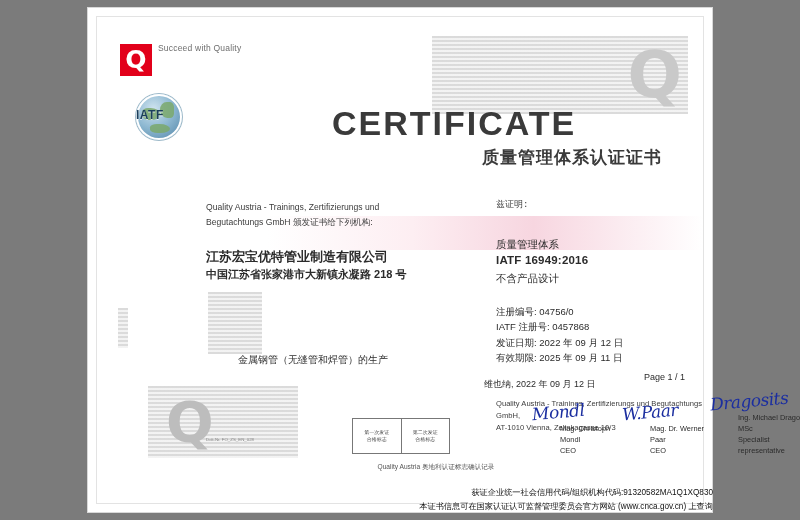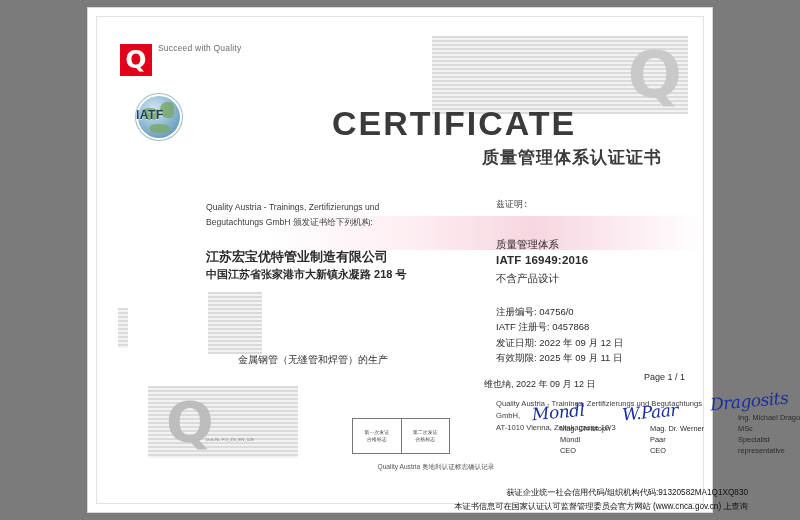--- a/index.html
+++ b/index.html
@@ -155,21 +155,21 @@
     position:absolute;left:248px;bottom:40px;width:200px;text-align:center;
     font-size:6.6px;color:#555;
   }
   .tiny-left{
     position:absolute;left:118px;bottom:70px;font-size:4.6px;color:#888;
     transform:scale(.95);transform-origin:left bottom;
   }
 
   
   .footer{
-    position:absolute;left:0;right:0;bottom:6px;text-align:right;padding-right:52px;
+    position:absolute;left:0;right:0;bottom:6px;text-align:right;padding-right:87px;
     color:#111;font-size:8.2px;line-height:1.7;
   }
   .footer div{white-space:nowrap;}
 </style>
 </head>
 <body>
 
 <div class="page">
   <div class="inner-border"></div>
 

